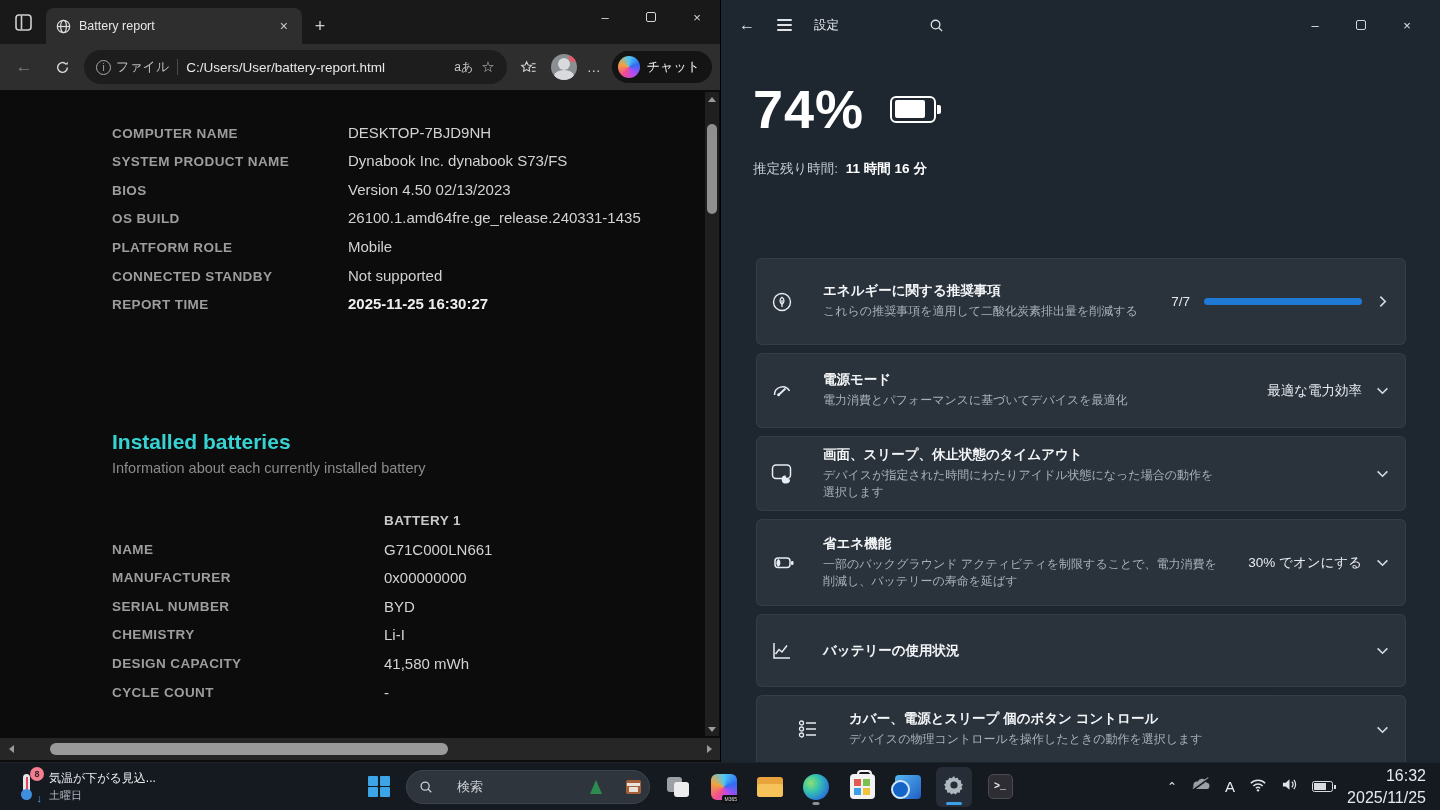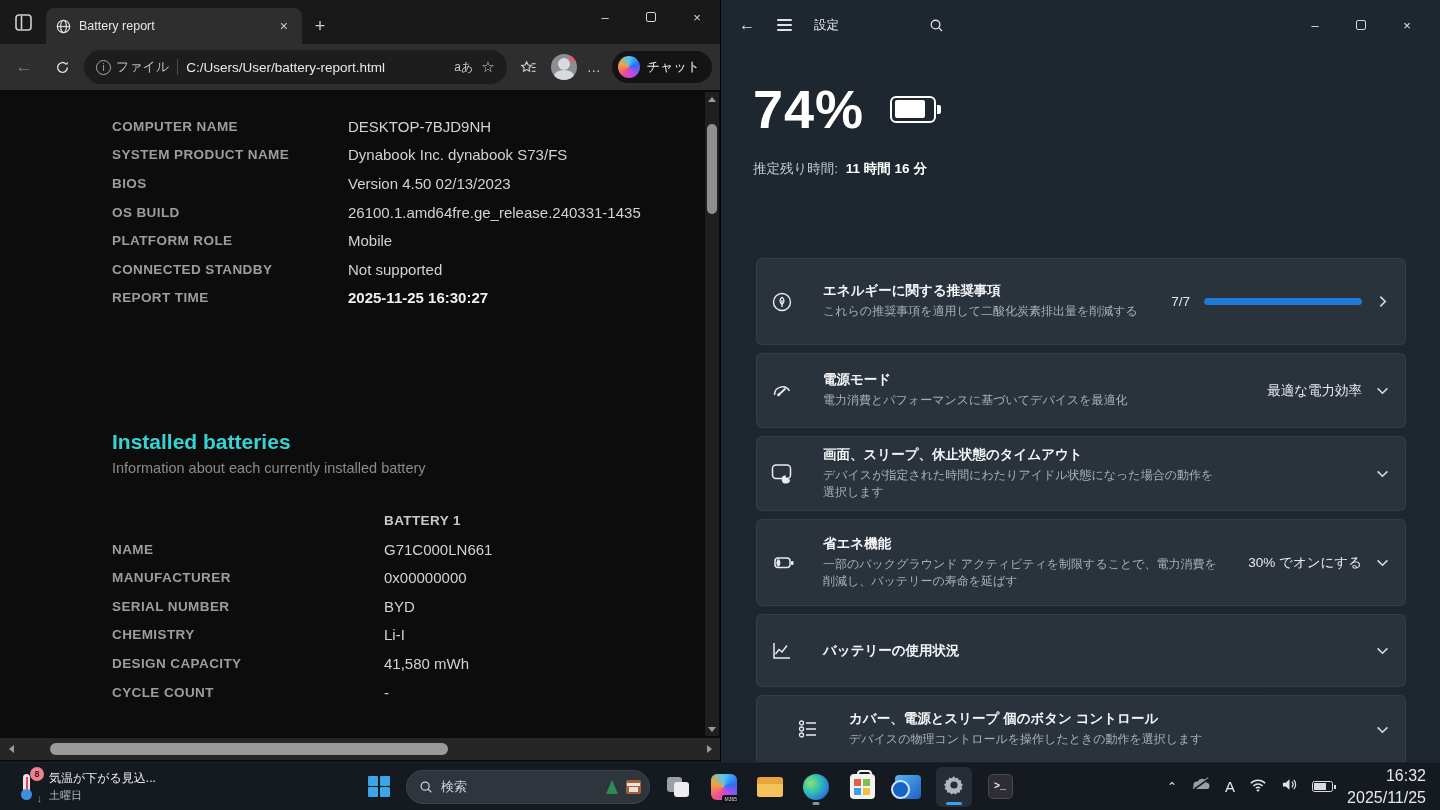--- a/index.html
+++ b/index.html
@@ -32,21 +32,21 @@
   .star { color:#c9c9c9; font-size:15px; }
   .avatar { position:relative; width:26px; height:26px; border-radius:50%; background:#8a8f94; overflow:hidden; }
   .avatar::before { content:""; position:absolute; left:7px; top:4px; width:12px; height:12px; border-radius:50%; background:#d8dadd; }
   .avatar::after { content:""; position:absolute; left:3px; top:16px; width:20px; height:12px; border-radius:50%; background:#d8dadd; }
   .avatar .dot { position:absolute; right:0; top:0; width:8px; height:8px; border-radius:50%; background:#e85c6a; z-index:2; }
   .more { color:#cfcfcf; letter-spacing:1px; font-size:14px; padding:0 4px; }
   .chatbtn { height:32px; background:#141414; border-radius:16px; display:flex; align-items:center; gap:7px; padding:0 12px 0 6px; color:#f0f0f0; font-size:13px; }
   .copilot-orb { width:22px; height:22px; border-radius:50%; background:conic-gradient(#4ec9f5,#2f6df2,#b14bf4,#f24b8f,#f2a33c,#4ec9f5); }
 
   .page { position:absolute; left:0; top:90px; width:704px; height:648px; background:#0c0c0c; overflow:hidden; padding:22px 0 0 112px; }
-  .sysrow { display:flex; height:28.6px; align-items:center; }
+  .sysrow { display:flex; height:28.6px; align-items:flex-end; }
   .sysrow .lbl { width:236px; font-size:13.5px; font-weight:bold; color:#9d9d9d; letter-spacing:.4px; }
   .sysrow .val { font-size:15px; color:#d2d2d2; }
   .sysrow.strong .val { font-weight:bold; color:#efefef; }
   .section { margin-top:118px; }
   .sec-title { font-size:21px; font-weight:bold; color:#37d3d3; }
   .sec-sub { margin-top:6px; font-size:14.5px; color:#8b8b8b; }
   .battable { margin-top:30px; }
   .batrow { display:flex; height:28.6px; align-items:center; }
   .batrow .lbl { width:272px; font-size:13.5px; font-weight:bold; color:#9d9d9d; letter-spacing:.4px; }
   .batrow .val { font-size:15px; color:#d2d2d2; }
@@ -109,21 +109,21 @@
   .thermo .mercury { position:absolute; left:11.5px; top:5px; width:2px; height:14px; background:#e0485a; }
   .thermo .bulb { position:absolute; left:7px; top:17px; width:11px; height:11px; background:#3f8fe0; border-radius:50%; }
   .thermo .badge { position:absolute; right:-4px; top:-5px; width:14px; height:14px; border-radius:50%; background:#f08090; color:#402030; font-size:9px; font-weight:bold; display:flex; align-items:center; justify-content:center; }
   .thermo .darr { position:absolute; right:-2px; bottom:-2px; color:#4f9df0; font-size:11px; font-weight:bold; }
   .weather-txt .l1 { font-size:12px; color:#e9ecef; }
   .weather-txt .l2 { font-size:11px; color:#aeb5bc; margin-top:1px; }
   .tb-center { display:flex; align-items:center; gap:10px; margin-left:132px; }
   .startbtn { width:34px; height:34px; display:flex; align-items:center; justify-content:center; }
   .winlogo { display:grid; grid-template-columns:10px 10px; grid-template-rows:10px 10px; gap:1.5px; }
   .winlogo span { background:#3ca5e8; border-radius:1px; }
-  .searchpill { width:244px; height:34px; background:#2f353d; border:1px solid #3d434c; border-radius:17px; display:flex; align-items:center; gap:8px; padding:0 8px 0 12px; }
+  .searchpill { width:244px; height:34px; background:#2f353d; border:1px solid #3d434c; border-radius:17px; display:flex; align-items:center; gap:24px; padding:0 8px 0 12px; }
   .searchpill .ph { flex:1; font-size:13px; color:#cfd4d9; }
   .mini-tree { width:0; height:0; border-left:6px solid transparent; border-right:6px solid transparent; border-bottom:14px solid #2e8b4f; position:relative; }
   .mini-house { width:15px; height:14px; background:#a5603a; border-radius:2px; position:relative; }
   .mini-house::before { content:""; position:absolute; left:1px; top:3px; right:1px; height:3px; background:#e8e2d8; }
   .mini-house::after { content:""; position:absolute; left:3px; bottom:2px; width:9px; height:5px; background:#e8e2d8; }
   .tb-icon { width:36px; height:40px; display:flex; align-items:center; justify-content:center; position:relative; border-radius:6px; }
   .tb-icon.active { background:#262d37; }
   .tb-icon .pip { position:absolute; bottom:1.5px; left:50%; transform:translateX(-50%); width:7px; height:3px; border-radius:2px; background:#8a9097; }
   .tb-icon .pip.accent { width:16px; background:#3ca0e8; }
   .taskview { position:relative; width:22px; height:20px; }

